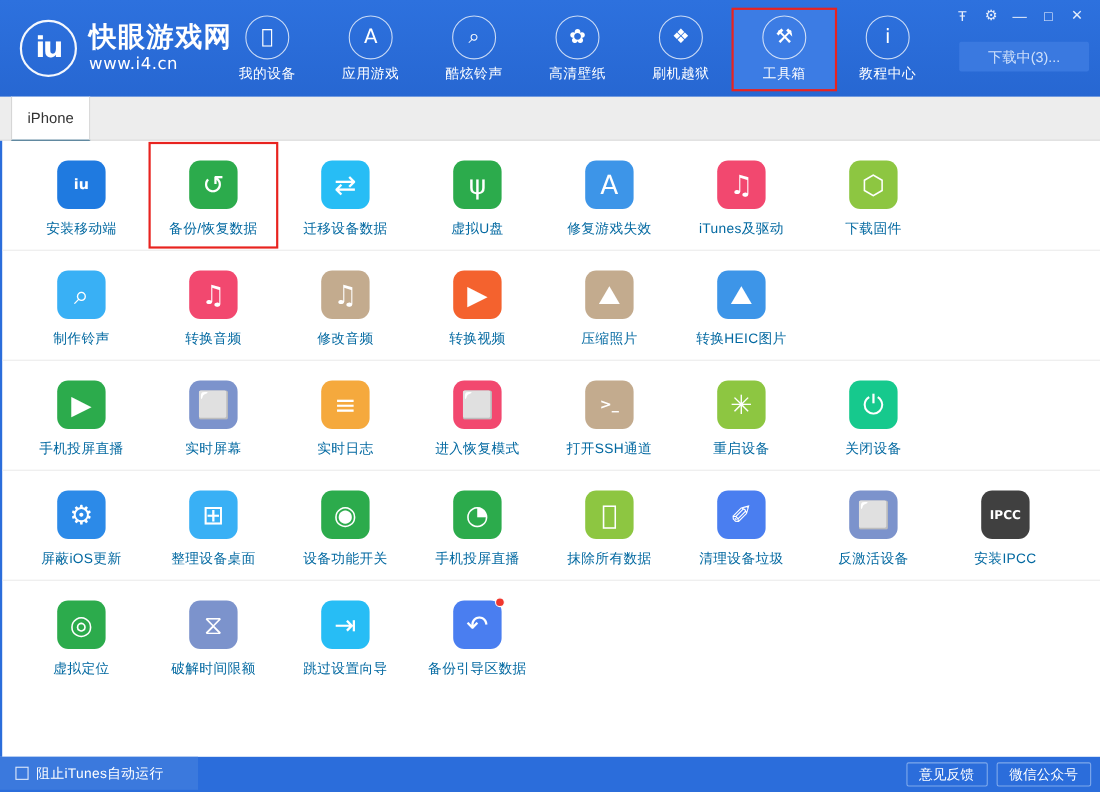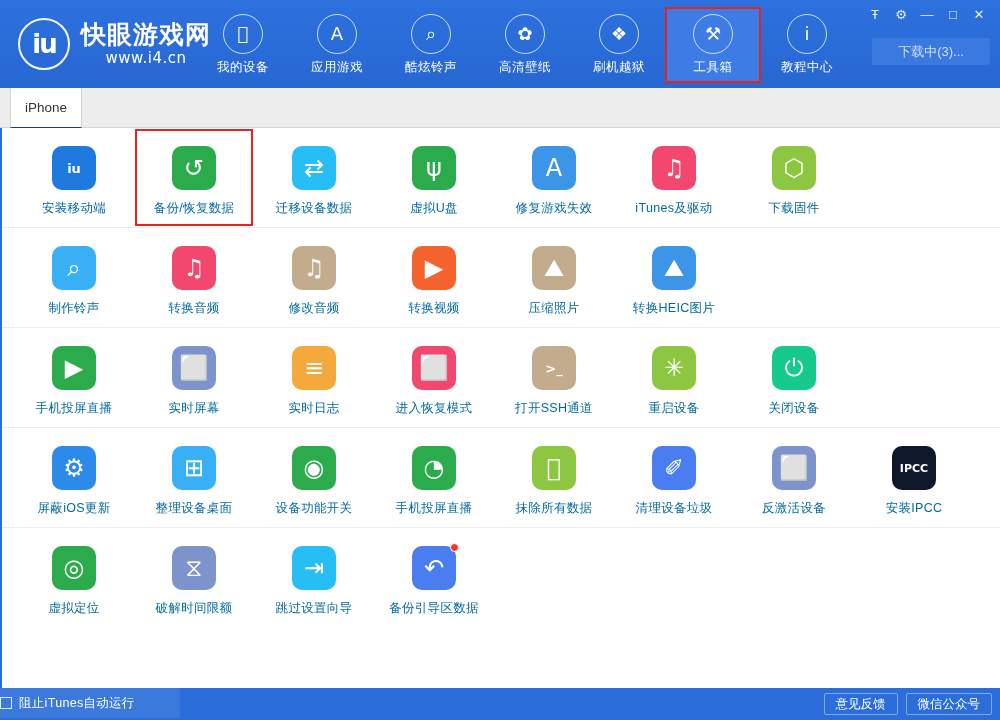--- a/index.html
+++ b/index.html
@@ -21,21 +21,21 @@
   .brand { position:absolute; left:18px; top:18px; display:flex; align-items:center; }
   .brand-mark {
     width:52px; height:52px; border-radius:50%;
     border:2.5px solid rgba(255,255,255,.95);
     display:flex; align-items:center; justify-content:center;
     color:#fff; font-size:26px; font-weight:bold; letter-spacing:-2px;
     font-family:"DejaVu Sans",sans-serif;
   }
   .brand-text { margin-left:11px; color:#fff; }
   .brand-cn { font-size:25px; font-weight:bold; letter-spacing:1px; line-height:1.05; }
-  .brand-url { font-size:15px; letter-spacing:.5px; margin-top:1px; font-family:"DejaVu Sans",sans-serif;text-align:center; }
+  .brand-url { font-size:15px; letter-spacing:.5px; margin-top:1px; font-family:"DejaVu Sans",sans-serif; }
 
   .nav { position:absolute; left:196px; top:8px; display:flex; }
   .nav-item {
     width:94px; height:74px; display:flex; flex-direction:column;
     align-items:center; justify-content:flex-start; cursor:pointer;
     position:relative; padding-top:6px;
   }
   .nav-item.active { background:#3c7ce4; }
   .nav-item.highlight { outline:2px solid #e8231f; outline-offset:-1px; }
   .nav-ico {
@@ -102,21 +102,21 @@
   .g { font-size:24px; line-height:1; color:#fff; font-family:"DejaVu Sans",sans-serif; }
   .g-sm { font-size:18px; }
 
   
   .footer {
     position:absolute; left:0; top:688px; width:1000px; height:32px;
     background:#2b6ddb;
   }
   .footer-left {
     position:absolute; left:0; top:0; width:180px; height:30px;
-    background:#3b79dd; display:flex; align-items:center; 
+    background:#3b79dd; display:flex; align-items:center; padding-left:14px;
   }
   .cbox {
     width:12px; height:12px; border:1.5px solid #dfe9fb; background:transparent;
     margin-right:7px; cursor:pointer;
   }
   .footer-txt { color:#fff; font-size:12.5px; letter-spacing:.3px; }
   .fbtns { position:absolute; right:8px; top:5px; display:flex; gap:8px; }
   .fbtn {
     height:22px; padding:0 11px; border:1px solid #7fa9ec; border-radius:2px;
     color:#fff; font-size:12.5px; display:flex; align-items:center;
@@ -393,21 +393,21 @@
           </div>
           <div class="cell-lb">清理设备垃圾</div>
         </div>
         <div class="cell">
           <div class="cell-ico" style="background:#7c93cc">
             <span class="g" style="">⬜</span>
           </div>
           <div class="cell-lb">反激活设备</div>
         </div>
         <div class="cell">
-          <div class="cell-ico" style="background:#0f172a">
+          <div class="cell-ico" style="background:#404040">
             <span class="g" style="font-size:11px;font-weight:bold;">IPCC</span>
           </div>
           <div class="cell-lb">安装IPCC</div>
         </div>
       </div>
     </div>
     <div class="sec">
       <div class="grid">
         <div class="cell">
           <div class="cell-ico" style="background:#2cab4c">

